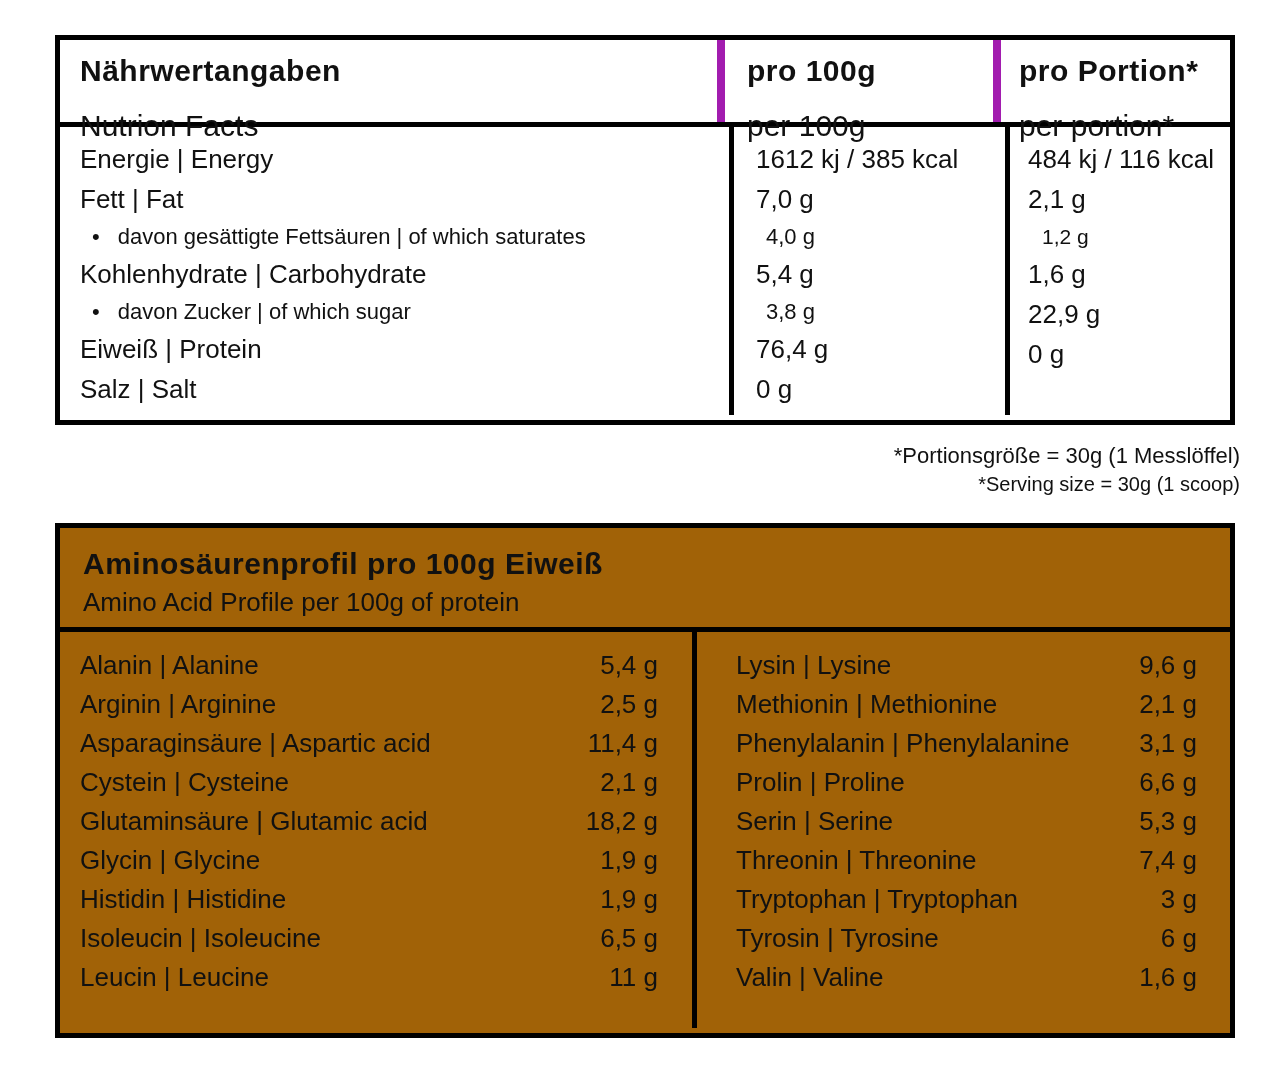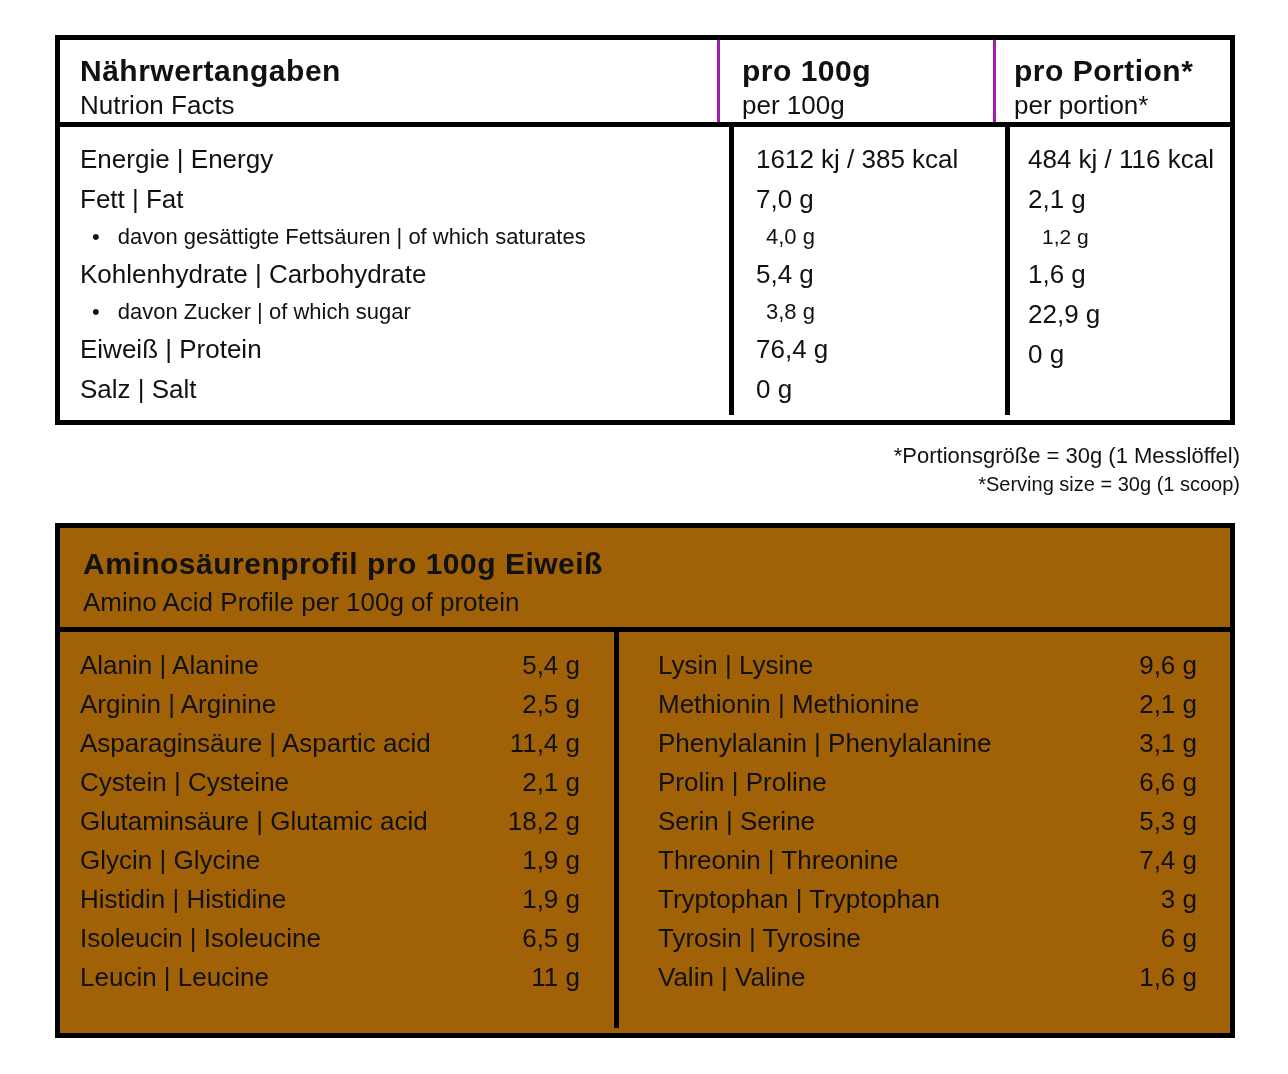--- a/index.html
+++ b/index.html
@@ -13,25 +13,25 @@
 
   
   .nt {
     position: absolute; left: 55px; top: 35px;
     width: 1180px; height: 390px;
     border: 5px solid #000;
     background: #fff;
   }
   .nt-header { display: flex; height: 87px; border-bottom: 5px solid #000; justify-content: flex-end; }
   .nt-h-label { width: 657px; padding: 13px 0 0 20px; }
-  .nt-h-col   { border-left: 3px solid #a21caf; padding: 13px 0 0 22px; }
+  .nt-h-col   { border-left: 8px solid #a21caf; padding: 13px 0 0 22px; }
   .nt-h-100   { width: 276px; }
   .nt-h-port  { flex: 1; padding-left: 18px; }
   .h-bold { font-size: 30px; font-weight: bold; line-height: 36px; letter-spacing: 0.5px; }
-  .h-sub  { font-size: 26px; line-height: 32px; }
+  .h-sub  { font-size: 30px; line-height: 32px; margin-top: 21px; }
 
   .nt-body { display: flex; height: 288px; }
   .nt-col { padding-top: 12px; }
   .nt-col-labels { width: 657px; }
   .nt-col-v100   { width: 276px; border-left: 5px solid #000; margin-left: 12px; }
   .nt-col-vport  { flex: 1; border-left: 5px solid #000; }
 
   .nt-cell { display: flex; align-items: center; height: 40px; font-size: 26px; white-space: nowrap; }
   .nt-col-labels .nt-cell { padding-left: 20px; }
   .nt-col-v100  .nt-cell  { padding-left: 22px; }
@@ -54,21 +54,21 @@
     width: 1180px; height: 515px;
     border: 5px solid #000;
     background: #a16207;
   }
   .at-header { height: 104px; border-bottom: 5px solid #000; padding: 16px 0 0 23px; }
   .at-title    { font-size: 30px; font-weight: bold; line-height: 40px; letter-spacing: 0.5px; }
   .at-subtitle { font-size: 26px; line-height: 36px; }
 
   .at-body { display: flex; height: 396px; }
   .at-half { padding-top: 14px; }
-  .at-left  { width: 554px; padding-left: 20px; padding-right: 34px; }
+  .at-left  { width: 632px; padding-left: 20px; padding-right: 34px; }
   .at-right { flex: 1; border-left: 5px solid #000; padding-left: 39px; padding-right: 33px; }
   .at-row { display: flex; justify-content: space-between; align-items: center; height: 39px; font-size: 26px; white-space: nowrap; }
   .at-name  { text-align: left; }
   .at-value { text-align: right; }
 </style>
 </head>
 <body>
 
 <div class="page">
 

